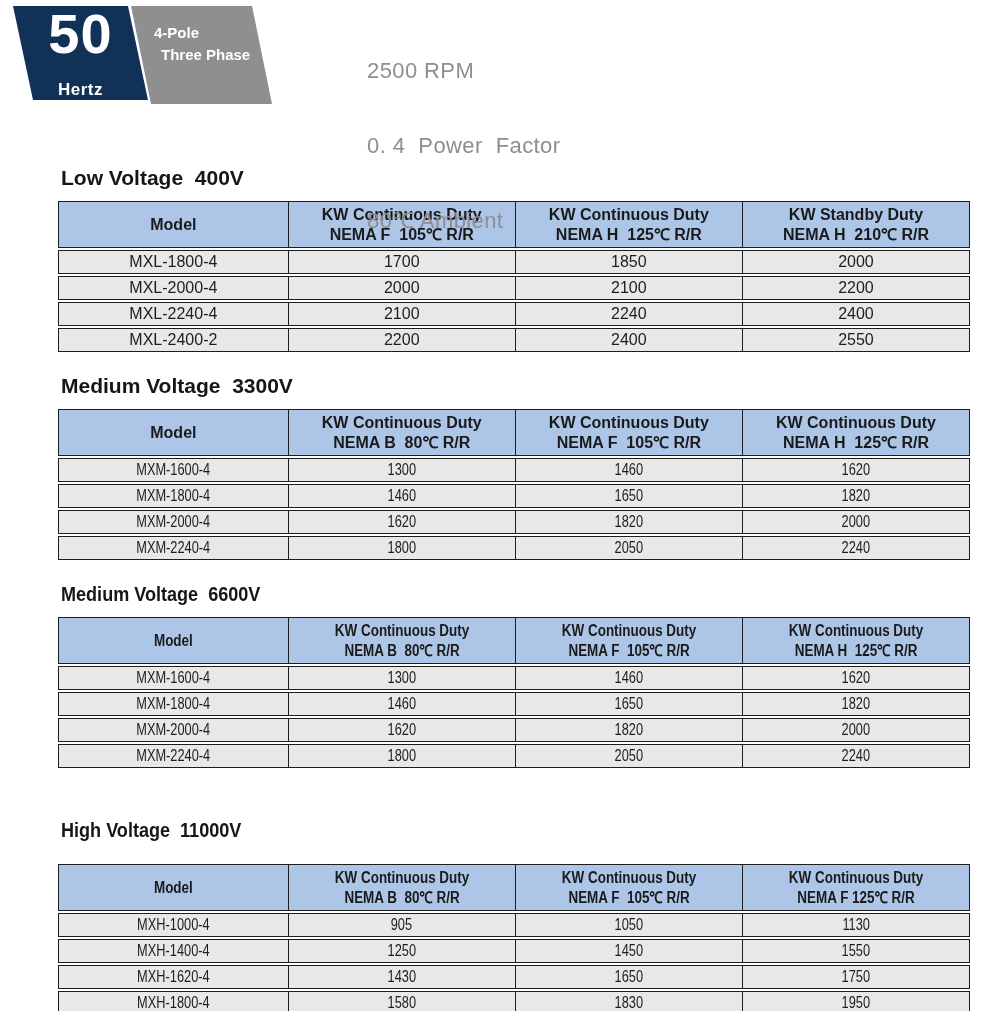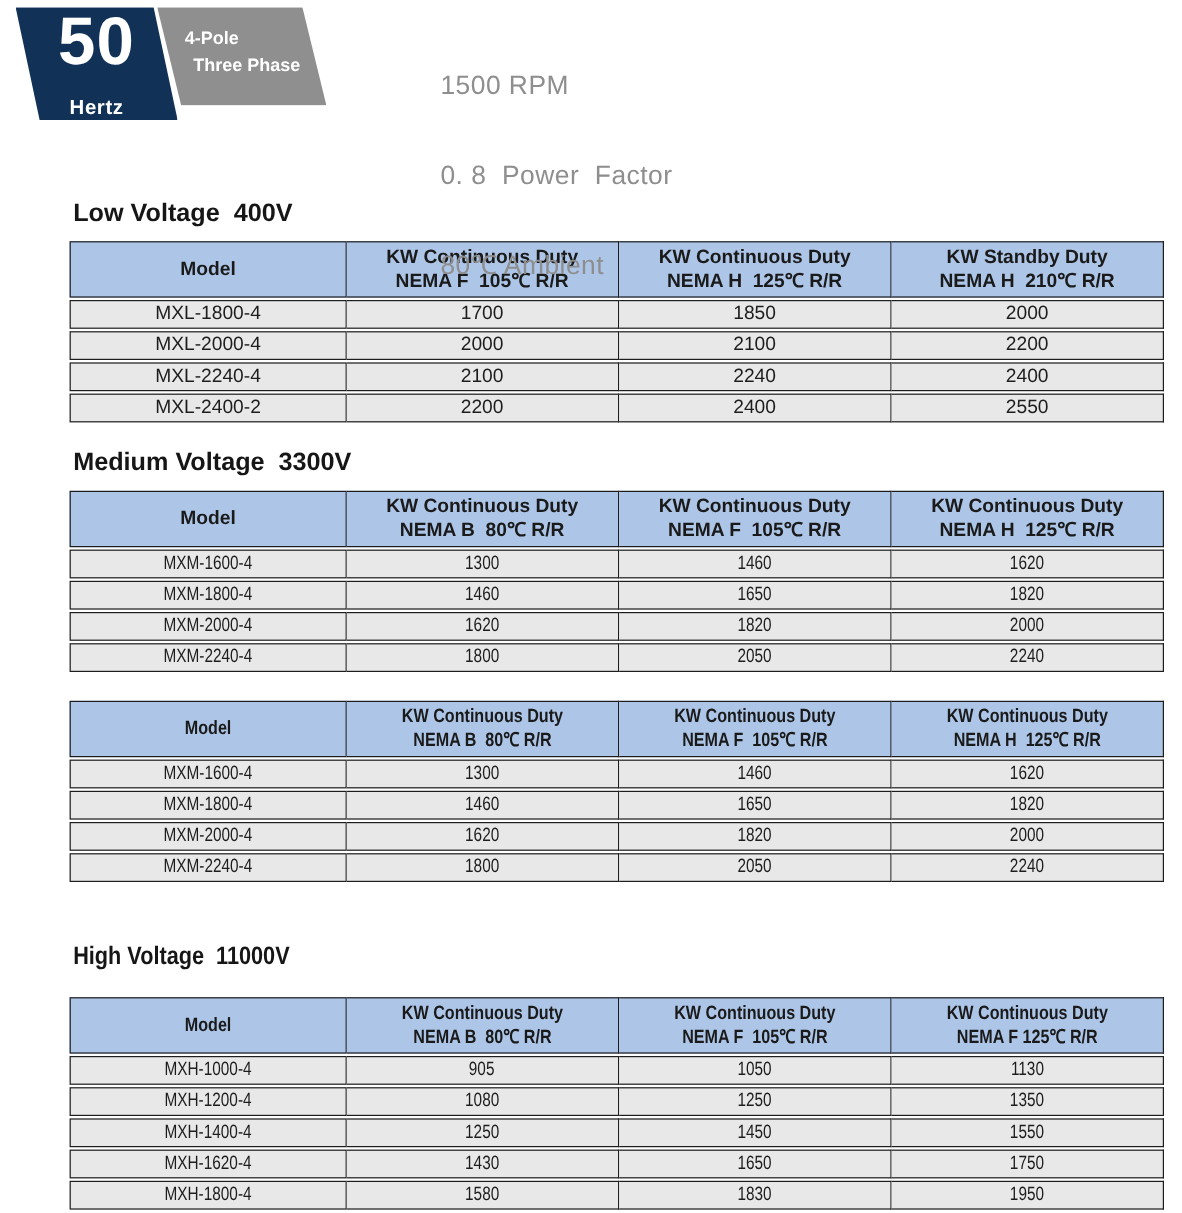--- a/index.html
+++ b/index.html
@@ -17,21 +17,21 @@
   .badge-navy{
     position:absolute; left:13px; top:6px; width:135px; height:94px;
     background:var(--navy);
     clip-path:polygon(0 0, 115px 0, 135px 100%, 20px 100%);
     display:flex; flex-direction:column; align-items:center; justify-content:space-between;
     padding-top:2px; color:#fff; text-align:center;
   }
   .badge-freq{font-size:56px; font-weight:bold; line-height:0.92; letter-spacing:1px;}
   .badge-unit{font-size:17px; font-weight:bold; margin-top:4px; letter-spacing:0.5px;}
   .badge-gray{
-    position:absolute; left:131px; top:6px; width:141px; height:82px;
+    position:absolute; left:131px; top:6px; width:141px; height:98px;
     background:var(--gray);
     clip-path:polygon(0 0, 121px 0, 141px 100%, 20px 100%);
     color:#fff; font-weight:bold; font-size:15px;
   }
   .badge-pole{padding:18px 0 0 23px; white-space:pre;}
   .badge-phase{padding:5px 0 0 30px; white-space:pre;}
   .spec-lines{
     position:absolute; left:367px; top:8px;
     font-size:22px; line-height:25px; color:var(--spec_text);
     letter-spacing:0.4px; white-space:pre;
@@ -78,22 +78,22 @@
 
 <div class="badge-navy">
   <div class="badge-freq">50</div>
   <div class="badge-unit">Hertz</div>
 </div>
 <div class="badge-gray">
   <div class="badge-pole">4-Pole</div>
   <div class="badge-phase">Three Phase</div>
 </div>
 <div class="spec-lines">
-  <div>1500 RPM</div>
-  <div>0. 8  Power  Factor</div>
+  <div>2500 RPM</div>
+  <div>0. 4  Power  Factor</div>
   <div>80℃ Ambient</div>
 </div>
 
 <div class="content">
     <div class="section section-1">
       <h2 class="section-title"><span class="title-text">Low Voltage  400V</span></h2>
       <table class="spec-table">
         <colgroup>
           <col class="c-model">
           <col class="c-val">
@@ -197,20 +197,21 @@
           <tr class="data-row">
             <td class="model-cell"><span class="cell-text">MXM-2240-4</span></td>
             <td class="num-cell"><span class="cell-text">1800</span></td>
             <td class="num-cell"><span class="cell-text">2050</span></td>
             <td class="num-cell"><span class="cell-text">2240</span></td>
           </tr>
         </tbody>
       </table>
     </div>
     <div class="section section-3">
+      <h2 class="section-title"><span class="title-text">Medium Voltage  6600V</span></h2>
       <table class="spec-table">
         <colgroup>
           <col class="c-model">
           <col class="c-val">
           <col class="c-val">
           <col class="c-val">
         </colgroup>
         <thead>
           <tr class="head-row">
             <th class="head-cell">
@@ -287,26 +288,20 @@
           </tr>
         </thead>
         <tbody>
           <tr class="data-row">
             <td class="model-cell"><span class="cell-text">MXH-1000-4</span></td>
             <td class="num-cell"><span class="cell-text">905</span></td>
             <td class="num-cell"><span class="cell-text">1050</span></td>
             <td class="num-cell"><span class="cell-text">1130</span></td>
           </tr>
           <tr class="data-row">
-            <td class="model-cell"><span class="cell-text">MXH-1200-4</span></td>
-            <td class="num-cell"><span class="cell-text">1080</span></td>
-            <td class="num-cell"><span class="cell-text">1250</span></td>
-            <td class="num-cell"><span class="cell-text">1350</span></td>
-          </tr>
-          <tr class="data-row">
             <td class="model-cell"><span class="cell-text">MXH-1400-4</span></td>
             <td class="num-cell"><span class="cell-text">1250</span></td>
             <td class="num-cell"><span class="cell-text">1450</span></td>
             <td class="num-cell"><span class="cell-text">1550</span></td>
           </tr>
           <tr class="data-row">
             <td class="model-cell"><span class="cell-text">MXH-1620-4</span></td>
             <td class="num-cell"><span class="cell-text">1430</span></td>
             <td class="num-cell"><span class="cell-text">1650</span></td>
             <td class="num-cell"><span class="cell-text">1750</span></td>

